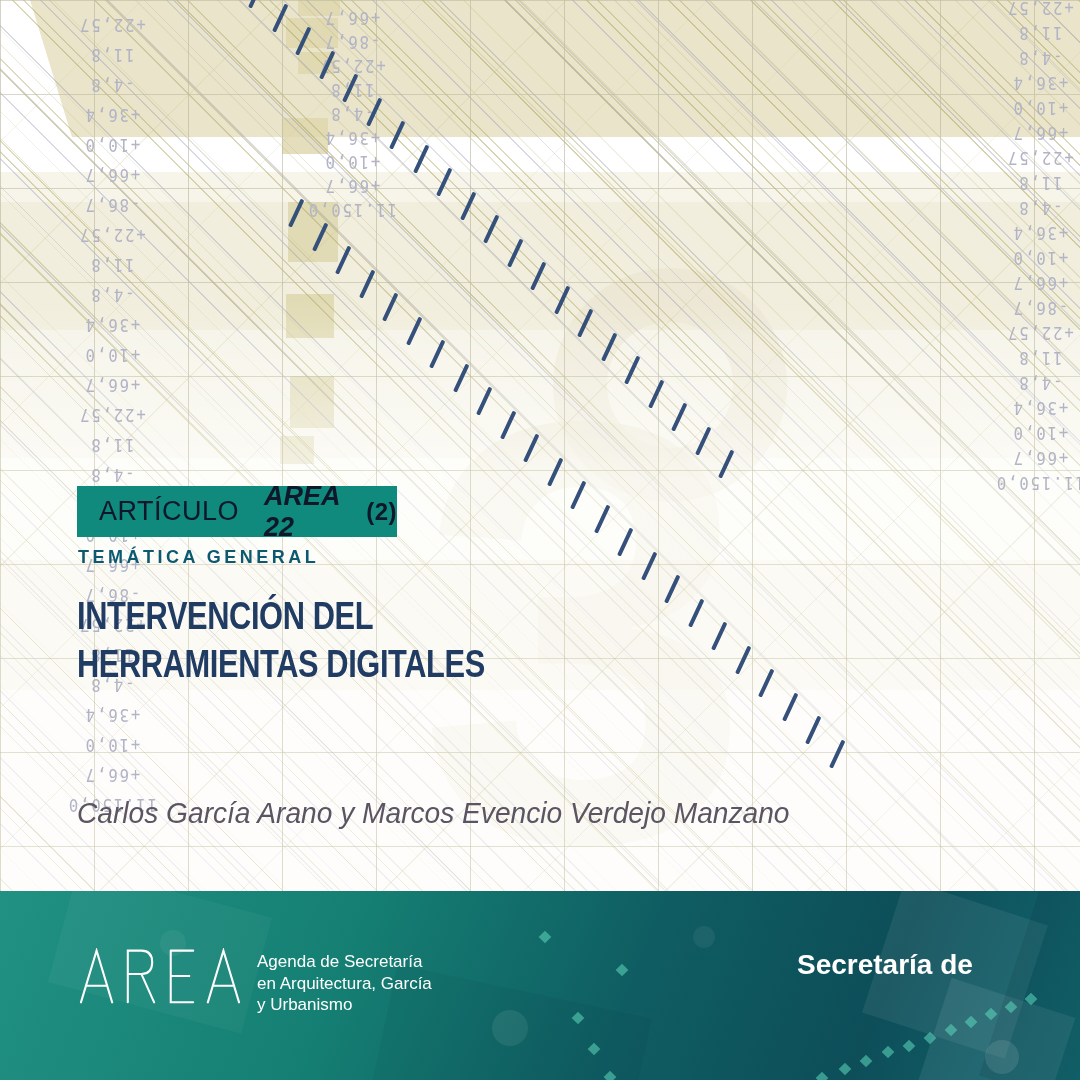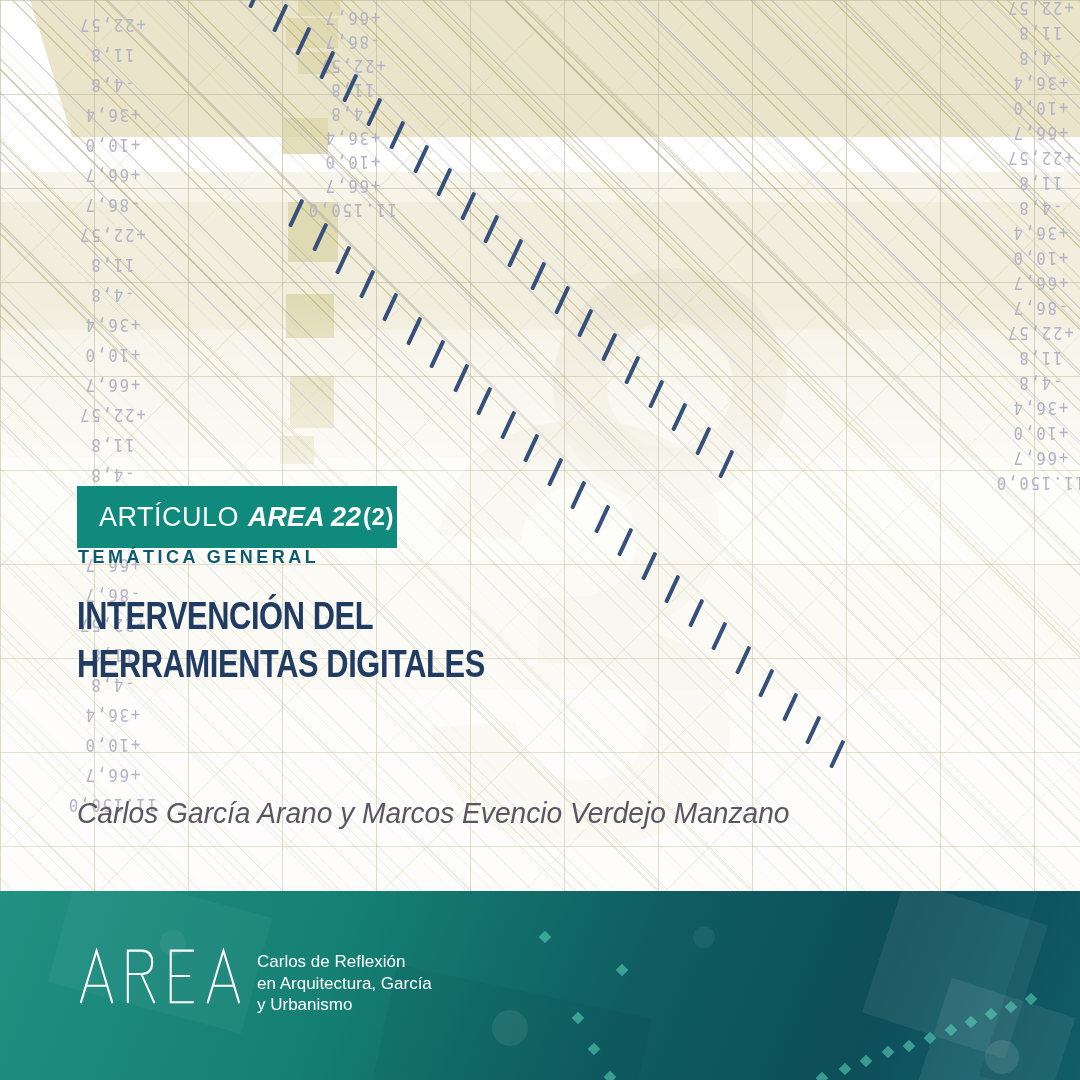--- a/index.html
+++ b/index.html
@@ -38,23 +38,23 @@
     repeating-linear-gradient(135deg, rgba(200,195,150,.20) 0 1px, transparent 1px 100px),
     repeating-linear-gradient(to right, rgba(200,195,150,.45) 0 1px, transparent 1px 94px),
     repeating-linear-gradient(to bottom, rgba(200,195,150,.40) 0 1px, transparent 1px 94px);}
   .bgnum{position:absolute;transform:translate(-50%,-50%) rotate(180deg) scaleX(.92);
     font-family:"DejaVu Sans Mono","Liberation Mono",monospace;font-size:17px;letter-spacing:2px;
     color:var(--num-c,#b2b4c6);white-space:nowrap;}
   .dash{position:absolute;width:3.5px;height:30px;border-radius:1.5px;
     background:var(--dash-c,#35507b);transform:translate(-50%,-50%) rotate(25deg);}
 
   
-  .badge{position:absolute;left:77px;top:486px;width:320px;height:62px;
-    background:var(--badge-bg,#0f8a7c);color:#ffffff;display:flex;align-items:center;
-    padding-left:22px;box-sizing:border-box;font-size:27px;letter-spacing:.5px;}
+  .badge{position:absolute;left:77px;top:486px;width:320px;height:51px;
+    background:var(--badge-bg,#0f8a7c);color:#0f172a;display:flex;align-items:center;
+    padding-left:22px;box-sizing:border-box;font-size:27px;letter-spacing:.5px;gap:16px;}
   .badge .j{font-weight:bold;font-style:italic;margin-left:9px;letter-spacing:0;}
   .badge .i{font-weight:bold;margin-left:2px;font-size:24px;}
   .category{position:absolute;left:78px;top:547px;font-size:18px;font-weight:bold;
     letter-spacing:3.5px;color:var(--category-c,#0d5a70);}
   .title{position:absolute;left:77px;top:594px;color:var(--title-c,#213c63);}
   .t-line{display:block;height:47.5px;font-size:39px;font-weight:bold;white-space:nowrap;}
   .t-line>span{display:inline-block;transform:scaleX(.79);transform-origin:left center;
     letter-spacing:-.5px;}
   .authors{position:absolute;left:77px;top:797px;font-size:29px;font-style:italic;
     color:var(--authors-c,#5b5462);white-space:nowrap;transform:scaleX(.97);transform-origin:left center;}
@@ -253,22 +253,23 @@
         <g fill="none" stroke="#ffffff" stroke-width="2.1" stroke-linecap="round">
           <path d="M2,55 L18,2 L34,55 M7.5,38 H28.5"></path>
           <path d="M50,55 V2 H64 Q75,2 75,14 Q75,26 64,26 H50 M64,26 L77,55"></path>
           <path d="M94,2 H117 M94,2 V55 H117 M94,28 H113"></path>
           <path d="M132,55 L148,2 L164,55 M137.5,38 H158.5"></path>
         </g>
       </svg>
     </div>
 
     <div class="tagline">
-      <div>Carlos de Reflexión</div>
+      <div>Agenda de Secretaría</div>
       <div>en Arquitectura, García</div>
       <div>y Urbanismo</div>
     </div>
 
 
     <div class="secretariat">
+      <div>Secretaría de</div>
     </div>
   </div>
 </div>
 
 </body></html>

